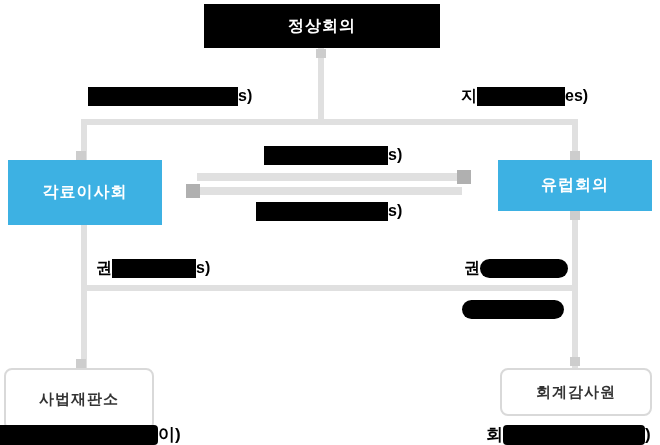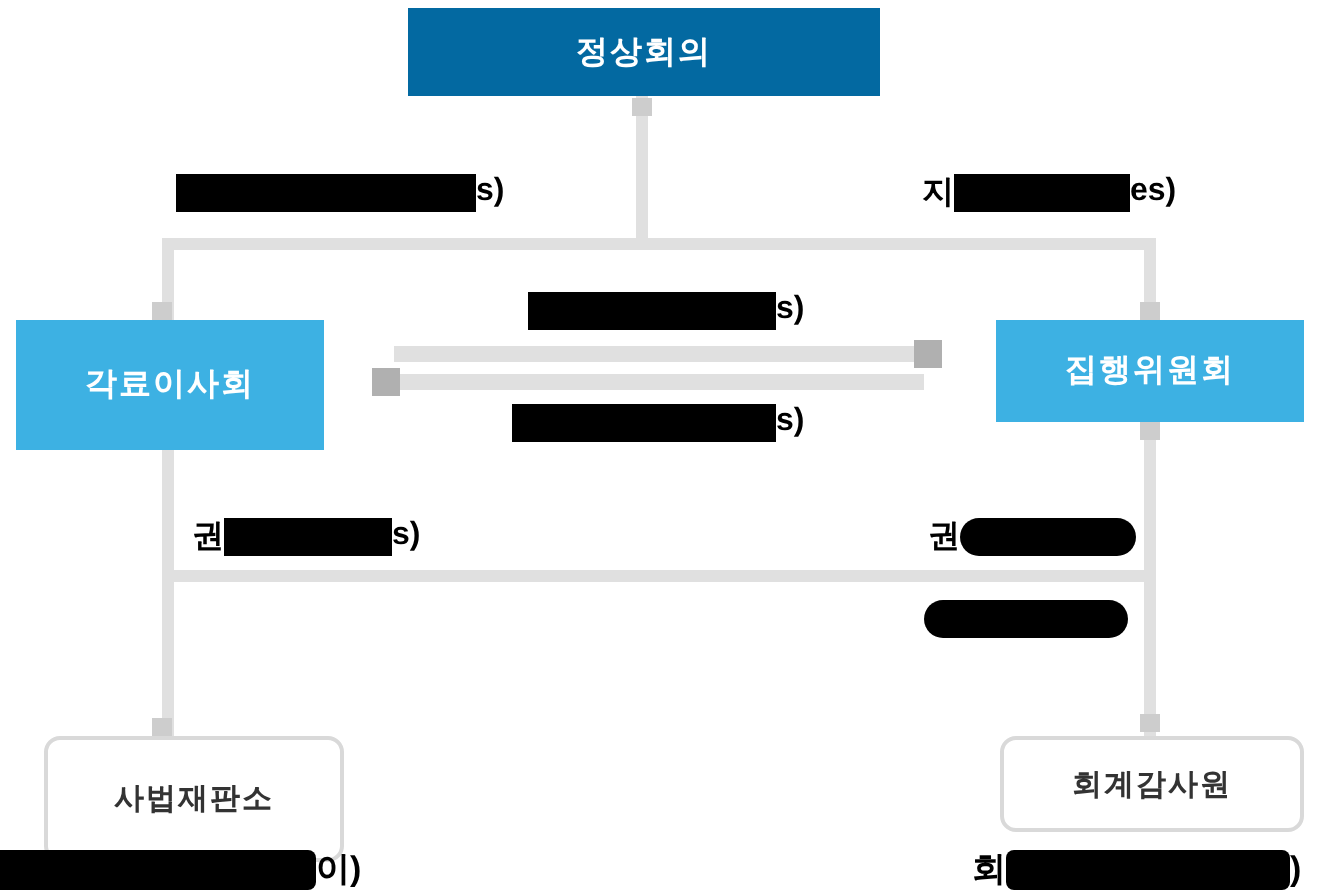--- a/index.html
+++ b/index.html
@@ -4,29 +4,29 @@
 <style>
   html,body{margin:0;padding:0;background:#fff;}
   #stage{
     position:relative;width:660px;height:445px;overflow:hidden;background:#ffffff;
     font-family:"Liberation Sans","DejaVu Sans",sans-serif;
   }
   .abs{position:absolute;}
   
   .cbox{display:flex;align-items:center;justify-content:center;
         color:#fff;font-size:16px;font-weight:600;letter-spacing:1px;}
-  .box-summit{left:204px;top:4px;width:236px;height:44px;background:#0369a1;}
+  .box-summit{left:204px;top:4px;width:236px;height:44px;background:#000000;}
   .box-council{left:8px;top:160px;width:154px;height:65px;background:#3db1e3;}
   .box-commission{left:498px;top:160px;width:154px;height:51px;background:#3db1e3;}
   
   .wbox{display:flex;align-items:center;justify-content:center;background:#ffffff;
         border:2px solid #d9d9d9;border-radius:8px;box-sizing:border-box;
         color:#333;font-size:15px;font-weight:600;letter-spacing:1px;}
   .box-parliament{left:258px;top:267px;width:147px;height:46px;}
-  .box-justice{left:22px;top:368px;width:150px;height:63px;}
+  .box-justice{left:4px;top:368px;width:150px;height:63px;}
   .box-auditors{left:500px;top:368px;width:152px;height:48px;}
   
   .line{background:#e0e0e0;}
   .ln-v-top{left:318px;top:48px;width:6px;height:74px;}
   .ln-h-main{left:81px;top:119px;width:497px;height:6px;}
   .ln-v-left-drop{left:81px;top:119px;width:6px;height:41px;}
   .ln-v-right-drop{left:572px;top:119px;width:6px;height:41px;}
   .ln-v-left-long{left:81px;top:211px;width:6px;height:157px;}
   .ln-v-right-long{left:572px;top:211px;width:6px;height:157px;}
   .ln-h-mid{left:81px;top:285px;width:497px;height:6px;}
@@ -142,21 +142,21 @@
 
   <div class="abs cbox box-summit">
     <span>정상회의</span>
   </div>
 
   <div class="abs cbox box-council">
     <span>각료이사회</span>
   </div>
 
   <div class="abs cbox box-commission">
-    <span>집행위원회</span>
+    <span>유럽회의</span>
   </div>
 
 
   <div class="abs wbox box-justice">
     <span>사법재판소</span>
   </div>
 
   <div class="abs wbox box-auditors">
     <span>회계감사원</span>
   </div>

